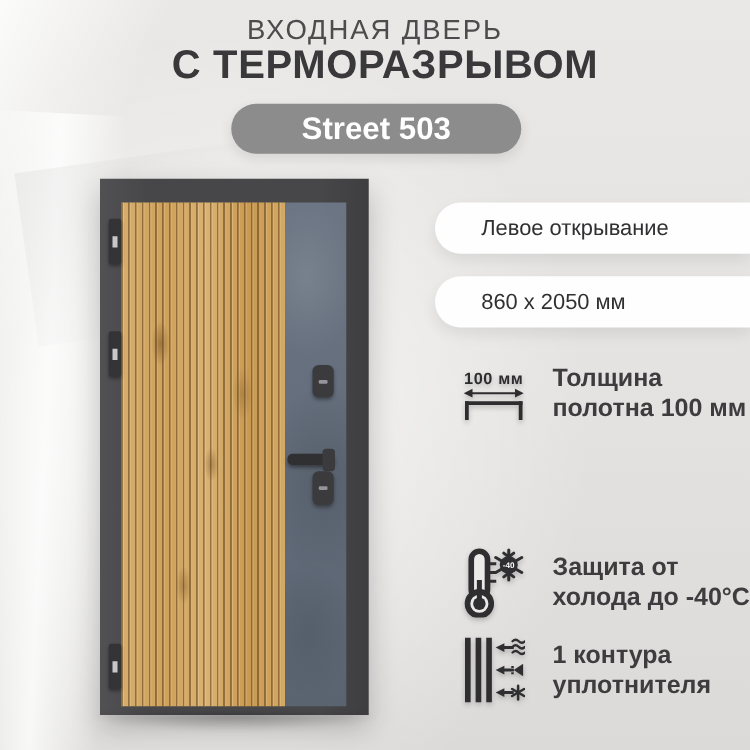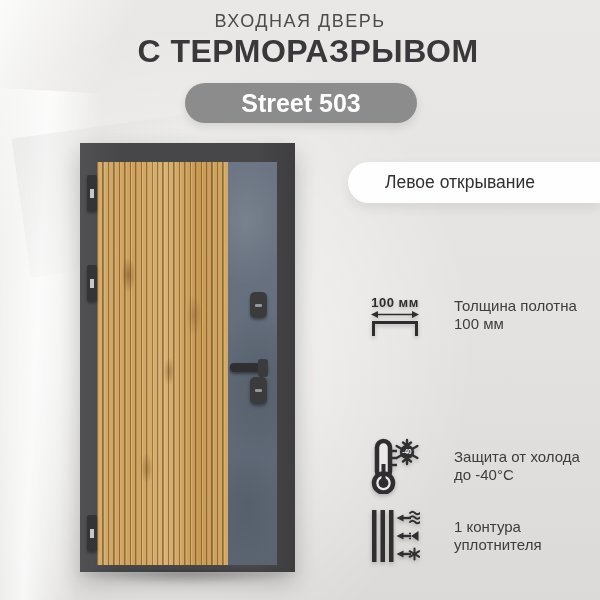--- a/index.html
+++ b/index.html
@@ -17,21 +17,21 @@
     transform:rotate(3deg); pointer-events:none;
   }
   .streak2 {
     position:absolute; left:20px; top:120px; width:260px; height:140px;
     background:linear-gradient(135deg, rgba(160,160,160,0.12) 0%, rgba(255,255,255,0) 55%);
     transform:rotate(-8deg); pointer-events:none;
   }
 
   
   .title1 { position:absolute; top:11px; left:0; width:600px; text-align:center;
-    font-size:18px; font-weight:400; letter-spacing:1.5px; color:#4c4c4e; }
+    font-size:22px; font-weight:400; letter-spacing:1.5px; color:#4c4c4e; }
   .title2 { position:absolute; top:33px; left:0; width:600px; text-align:center;
     font-size:32px; font-weight:bold; letter-spacing:0.5px; color:#39393b;padding-left:16px; }
   .badge { position:absolute; top:83px; left:185px; width:232px; height:40px;
     background:#8c8c8c; border-radius:20px; color:#fff; font-size:25px; font-weight:bold;
     display:flex; align-items:center; justify-content:center;
     box-shadow:0 4px 10px rgba(0,0,0,0.10); }
 
   
   .door { position:absolute; left:80px; top:143px; width:215px; height:429px;
     background:linear-gradient(90deg,#515154,#47474a 18%,#47474a 82%,#3e3e41);
@@ -76,21 +76,21 @@
     border-radius:20.5px 0 0 20.5px; box-shadow:0 5px 12px rgba(0,0,0,0.08);
     display:flex; align-items:center; padding-left:37px; font-size:17.5px; color:#303032; }
   .pill.opening { top:162px; }
   .pill.dims { top:221px; }
 
   .feature { position:absolute; left:368px; width:232px; height:56px; display:flex; align-items:center; }
   .feature.f1 { top:287px; } .feature.f2 { top:354px; }
   .feature.f3 { top:438px; } .feature.f4 { top:508px; }
   .f-icon { width:54px; flex:none; display:flex; flex-direction:column; align-items:center;
     justify-content:center; filter:drop-shadow(0 2px 2px rgba(0,0,0,0.22)); }
-  .f-label { margin-left:32px; font-size:15px; color:#3d3d3f; line-height:1.2; }
+  .f-label { margin-left:20px; font-size:20px; color:#3d3d3f; line-height:1.2;font-weight:bold; }
   .thick-text { font-size:13px; font-weight:bold; color:#2d2d2f; letter-spacing:0.5px; }
   .bracket { width:46px; height:15px; border:3px solid #2d2d2f; border-bottom:none; margin-top:2px; }
 </style>
 </head>
 <body>
 
 <div class="page">
   <div class="streak"></div>
   <div class="streak2"></div>
 
@@ -119,20 +119,23 @@
       </div>
     <div class="handle-bar"></div>
     <div class="handle-rosette"></div>
     <div class="lock lower">
         <i></i>
       </div>
   </div>
 
   <div class="pill opening">
     <span>Левое открывание</span>
+  </div>
+  <div class="pill dims">
+    <span>860 х 2050 мм</span>
   </div>
 
   <div class="feature f1">
     <div class="f-icon">
       <div class="thick-text">100 мм</div>
       <svg width="48" height="9" viewBox="0 0 48 9">
         <line x1="5" y1="4.5" x2="43" y2="4.5" stroke="#2d2d2f" stroke-width="1.6"></line>
         <polygon points="0,4.5 7,1 7,8" fill="#2d2d2f"></polygon>
         <polygon points="48,4.5 41,1 41,8" fill="#2d2d2f"></polygon>
       </svg>

